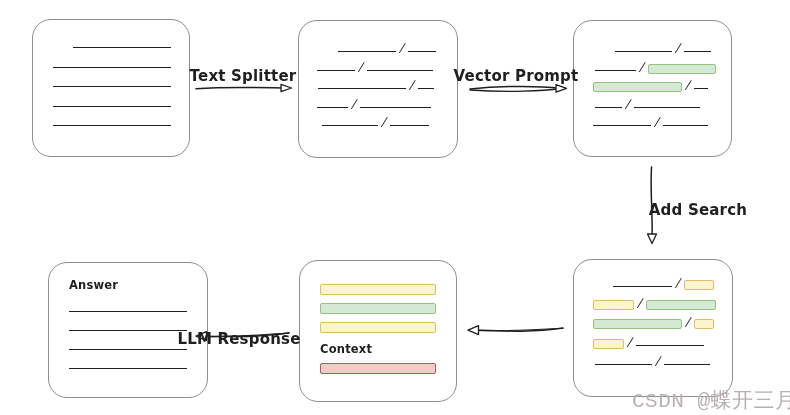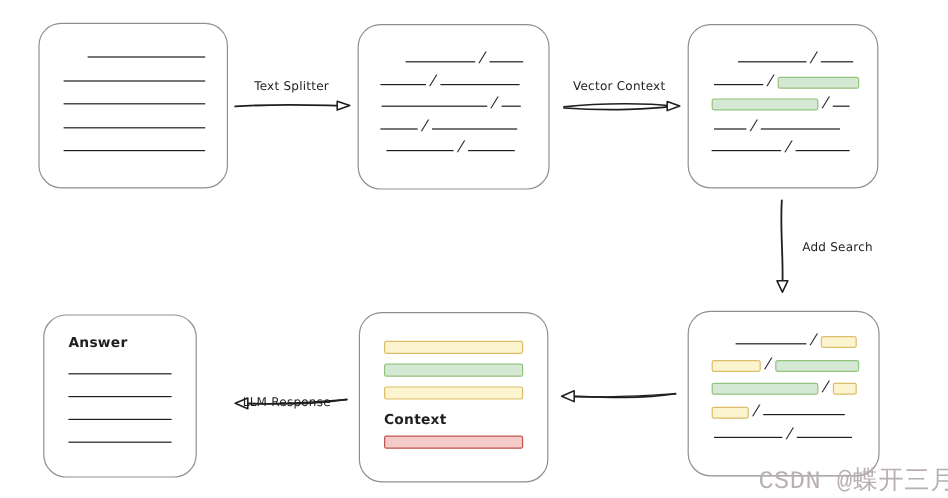--- a/index.html
+++ b/index.html
@@ -71,22 +71,22 @@
 
   .bars .row { display: flex; height: 11px; margin-bottom: 8px; }
   .bars .seg-green, .bars .seg-yellow, .bars .seg-red { height: 11px; margin-bottom: 0; }
   .bars-knowledge { margin-top: 7px; }
   .title-question { margin-top: 9px; }
   .bars-question { margin-top: 7px; }
 
   .arrow-label {
     position: absolute;
     transform: translateX(-50%);
-    font-size: 10px;
-    font-weight: 400;
+    font-size: 15px;
+    font-weight: 700;
     color: var(--ink, #1f1f1f);
     white-space: nowrap;
     letter-spacing: 0.2px;
     text-align: center;
   }
 
   .watermark {
     position: absolute;
     left: 632px;
     top: 386px;
@@ -229,21 +229,21 @@
         </div>
       <div class="box-title title-question">Context</div>
       <div class="rows bars bars-question">
           <div class="row">
             <div class="seg-red" style="width: 118px;"></div>
           </div>
         </div>
     </div>
   </div>
 
-  <div class="box" style="left:36px; top:262px; width:128px; height:136px;">
+  <div class="box" style="left:48px; top:262px; width:160px; height:136px;">
     <div class="box-inner-answer">
       <div class="box-title">Answer</div>
       <div class="rows rows-answer">
           <div class="row">
             <div class="seg-line" style="width: 118px;"></div>
           </div>
           <div class="row">
             <div class="seg-line" style="width: 118px;"></div>
           </div>
           <div class="row">
@@ -281,19 +281,19 @@
     </g>
 
     <g>
       <path d="M289,332.8 C260,337.6 228,336.6 202,336.1" fill="none" stroke="#1f1f1f" stroke-width="1.5" stroke-linecap="round"></path>
       <path d="M289,333.1 C264,334.4 232,337.5 202,336.4" fill="none" stroke="#1f1f1f" stroke-width="1.1" stroke-linecap="round"></path>
       <polygon points="206.5,331.6 196,336.1 206.5,340.6" fill="#ffffff" stroke="#1f1f1f" stroke-width="1.3" stroke-linejoin="round"></polygon>
     </g>
   </svg>
 
   <div class="arrow-label" style="left:243px; top:67px;">Text Splitter</div>
-  <div class="arrow-label" style="left:516px; top:67px;">Vector Context</div>
+  <div class="arrow-label" style="left:516px; top:67px;">Vector Prompt</div>
   <div class="arrow-label" style="left:698px; top:201px;">Add Search</div>
   <div class="arrow-label" style="left:239px; top:315px;margin-top:15px;">LLM Response</div>
 
   <div class="watermark">CSDN @蝶开三月</div>
 
 </div>
 
 </body></html>

